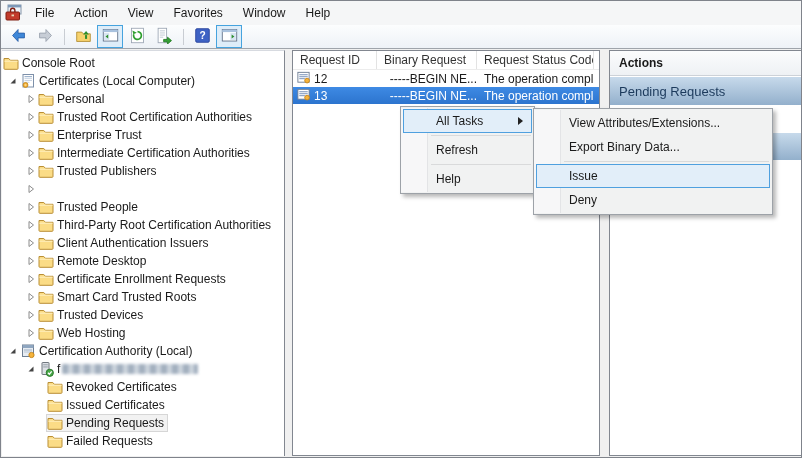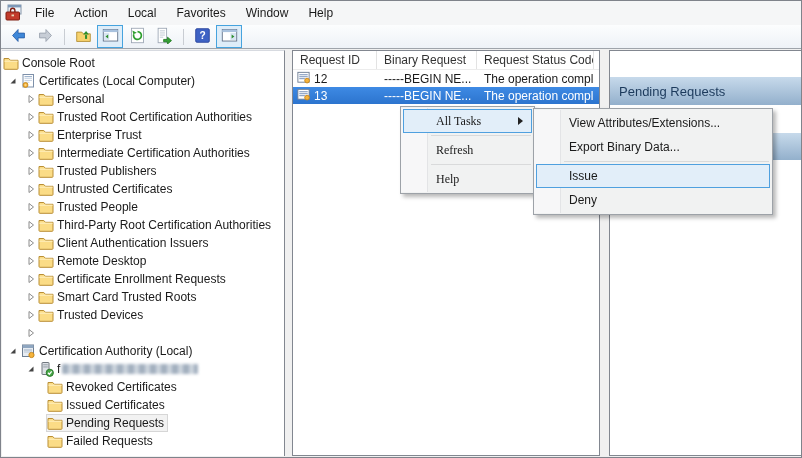--- a/index.html
+++ b/index.html
@@ -37,21 +37,21 @@
   .ticon{width:16px;height:16px;flex:none;margin-right:3px;display:flex;}
   .ticon svg{width:16px;height:16px;}
   .ibox{display:inline-flex;align-items:center;height:16px;padding:0 3px 0 0;border:1px solid transparent;}
   .ibox.sel{background:#f2f2f2;border:1px solid #d6d6d6;}
   .redact{width:136px;height:10px;margin-left:2px;border-radius:1px;opacity:.85;
           background:repeating-linear-gradient(90deg,#93a2b4 0 6px,#c2ccd6 6px 11px);filter:blur(1.6px);}
 
   
   .lhdr{display:grid;grid-template-columns:84px 100px 117px 1fr;height:18px;border-bottom:1px solid #ececec;}
   .lhdr .hc{border-right:1px solid #e3e3e3;padding:2px 0 0 7px;color:#333;white-space:nowrap;overflow:hidden;}
-  .lrow{display:grid;grid-template-columns:84px 100px 117px 1fr;height:17px;align-items:center;white-space:nowrap;cursor:default;}
+  .lrow{display:grid;grid-template-columns:84px 100px 117px 1fr;height:17px;align-items:center;white-space:nowrap;cursor:default;text-align:right;}
   .lrow .c{padding-left:7px;overflow:hidden;}
   .lrow .c1{display:flex;align-items:center;padding-left:3px;}
   .lrow .c1 svg{width:15px;height:15px;margin-right:3px;flex:none;}
   .lrow.sel{background:linear-gradient(#3e8ae4,#2c74ce);color:#fff;}
 
   
   #actionsHdr{height:24px;background:linear-gradient(#fbfcfd,#eef1f4);border-bottom:1px solid #cdd2d8;
               display:flex;align-items:center;padding-left:9px;font-weight:bold;}
   .abar{position:absolute;left:0;right:0;height:28px;background:linear-gradient(#c7daeb,#93b0cc);
         display:flex;align-items:center;padding-left:9px;font-size:13px;color:#1c3a5c;cursor:default;}
@@ -59,39 +59,39 @@
   
   .cmenu{position:absolute;background:#f1f2f2;border:1px solid #9da2a8;box-shadow:3px 3px 4px rgba(0,0,0,.28);
          padding:2px 0;z-index:50;}
   .gutter{position:absolute;left:0;top:1px;bottom:1px;width:26px;background:#f7f7f8;border-right:1px solid #e3e4e6;}
   .mitem{position:relative;height:22px;line-height:22px;margin:0 2px;padding-left:32px;border:1px solid transparent;
          white-space:nowrap;cursor:default;}
   .mitem.hl{background:#e2eef9;border:1px solid #4fa0df;}
   .msep{height:1px;background:#d9dadb;margin:2px 3px 2px 30px;}
   .sub-arrow{position:absolute;right:8px;top:7px;width:0;height:0;border-top:4px solid transparent;
              border-bottom:4px solid transparent;border-left:5px solid #222;}
-  #menu1{left:399px;top:105px;width:133px;font-family:Liberation Serif, serif;}
+  #menu1{left:399px;top:105px;width:133px;}
   #menu2{left:532px;top:107px;width:238px;z-index:60;}
 </style>
 </head>
 <body>
 
 <div id="win">
 
   <div id="menubar">
     <span id="appicon">
         <svg viewBox="0 0 18 18">
           <rect x="3" y="1" width="13" height="9" fill="#f2f6fa" stroke="#8494a8"></rect>
           <rect x="3" y="1" width="13" height="2.4" fill="#7e99b8"></rect>
           <rect x="1" y="8" width="13.5" height="8" rx="1" fill="#c23b2b" stroke="#801e12"></rect>
           <path d="M5.5 8v-1.6a2.2 2.2 0 0 1 4.4 0V8" fill="none" stroke="#801e12" stroke-width="1.4"></path>
           <rect x="6.5" y="10.5" width="2.5" height="1.8" fill="#e9d9b8"></rect>
         </svg>
       </span>
-    <span id="menubar-items"><span class="menu-item">File</span><span class="menu-item">Action</span><span class="menu-item">Local</span><span class="menu-item">Favorites</span><span class="menu-item">Window</span><span class="menu-item">Help</span></span>
+    <span id="menubar-items"><span class="menu-item">File</span><span class="menu-item">Action</span><span class="menu-item">View</span><span class="menu-item">Favorites</span><span class="menu-item">Window</span><span class="menu-item">Help</span></span>
   </div>
 
   <div id="toolbar">
       <div class="tb">
         <span><svg viewBox="0 0 20 20">
             <path d="M9.5 3L3 10l6.5 7v-4.2H17V7.2H9.5z" fill="#3e87d8" stroke="#2a5fa8"></path>
           </svg></span>
       </div>
       <div class="tb">
         <span><svg viewBox="0 0 20 20">
@@ -257,29 +257,20 @@
           </span>
           <span>Trusted Publishers</span>
         </span>
       </div>
       <div class="trow d2">
         <span class="exp">
           <svg viewBox="0 0 10 10">
             <path d="M3 1.5l4.5 3.5L3 8.5z" fill="#fff" stroke="#8c8c8c"></path>
           </svg>
         </span>
-        <span class="ibox">
-          <span class="ticon">
-            <svg viewBox="0 0 16 16">
-              <path d="M1 3.5h4.8l1.6 1.8H15v8.2a.8.8 0 0 1-.8.8H1.8a.8.8 0 0 1-.8-.8z" fill="#fbdc86" stroke="#b98e35"></path>
-              <path d="M1.4 6.2h13.2" stroke="#fff1c2" stroke-width="1"></path>
-            </svg>
-          </span>
-          <span>Untrusted Certificates</span>
-        </span>
       </div>
       <div class="trow d2">
         <span class="exp">
           <svg viewBox="0 0 10 10">
             <path d="M3 1.5l4.5 3.5L3 8.5z" fill="#fff" stroke="#8c8c8c"></path>
           </svg>
         </span>
         <span class="ibox">
           <span class="ticon">
             <svg viewBox="0 0 16 16">
@@ -384,20 +375,29 @@
             </svg>
           </span>
           <span>Trusted Devices</span>
         </span>
       </div>
       <div class="trow d2">
         <span class="exp">
           <svg viewBox="0 0 10 10">
             <path d="M3 1.5l4.5 3.5L3 8.5z" fill="#fff" stroke="#8c8c8c"></path>
           </svg>
+        </span>
+        <span class="ibox">
+          <span class="ticon">
+            <svg viewBox="0 0 16 16">
+              <path d="M1 3.5h4.8l1.6 1.8H15v8.2a.8.8 0 0 1-.8.8H1.8a.8.8 0 0 1-.8-.8z" fill="#fbdc86" stroke="#b98e35"></path>
+              <path d="M1.4 6.2h13.2" stroke="#fff1c2" stroke-width="1"></path>
+            </svg>
+          </span>
+          <span>Web Hosting</span>
         </span>
       </div>
       <div class="trow d1">
         <span class="exp">
           <svg viewBox="0 0 10 10">
             <path d="M7.5 2.5v5h-5z" fill="#444"></path>
           </svg>
         </span>
         <span class="ibox">
           <span class="ticon">
@@ -511,20 +511,23 @@
               </svg></span>
             <span>13</span>
           </div>
           <div class="c">-----BEGIN NE...</div>
           <div class="c">The operation compl...</div>
         </div>
       </div>
   </div>
 
   <div id="actionspane">
+    <div id="actionsHdr">
+      <span>Actions</span>
+    </div>
     <div class="abar" style="top:26px;">
       <span>Pending Requests</span>
     </div>
     <div class="abar" style="top:82px;height:27px;"></div>
   </div>
 
   <div id="menu1" class="cmenu">
     <div class="gutter"></div>
   <div class="mitem hl">All Tasks<span class="sub-arrow"></span></div>
       <div class="msep"></div>

